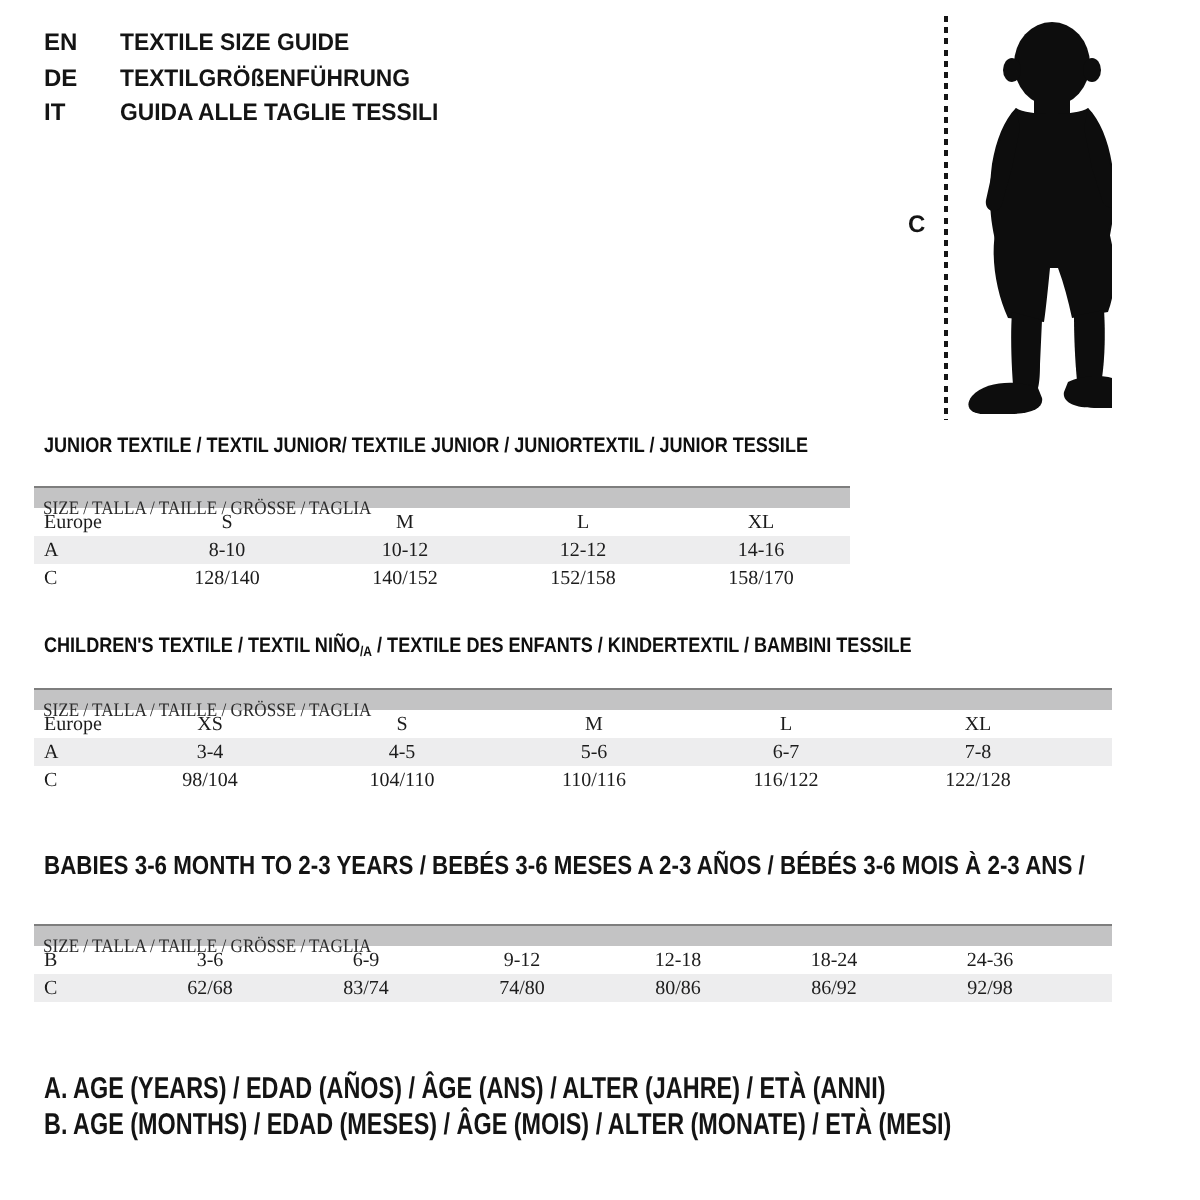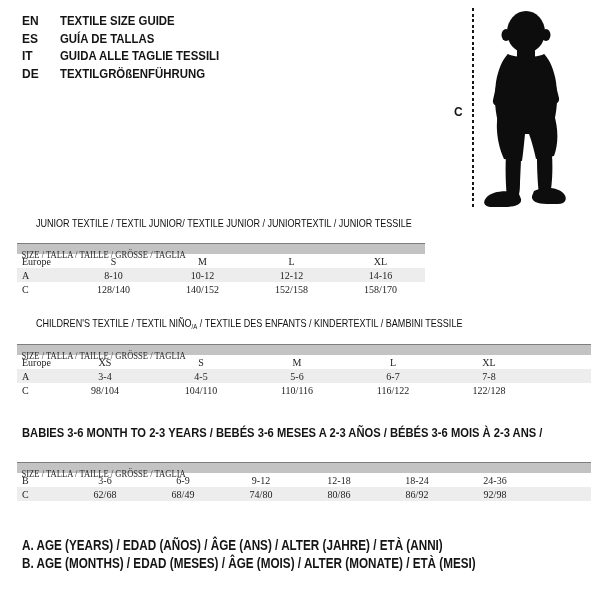--- a/index.html
+++ b/index.html
@@ -1,33 +1,33 @@
 <!DOCTYPE html>
 <html><head>
 <meta charset="utf-8">
 <style>
   html,body{margin:0;padding:0;background:#fff;}
   .canvas{position:relative;width:556px;height:600px;background:#ffffff;overflow:hidden;
-          font-family:"Liberation Sans",sans-serif;color:#141414;padding-left:40px;}
+          font-family:"Liberation Sans",sans-serif;color:#141414;}
   .cx{display:inline-block;transform-origin:0 50%;white-space:nowrap;}
 
   
   .lang{position:absolute;left:22px;top:13px;font-weight:700;font-size:12px;line-height:17.6px;}
   .lang-row{display:flex;}
   .lang-code{width:38px;}
   .lang-title .cx{transform:scaleX(.95);}
 
   
   .dash-line{position:absolute;left:472px;top:8px;width:2px;height:202px;
     background-image:repeating-linear-gradient(to bottom,#151515 0,#151515 3px,transparent 3px,transparent 5.6px);}
   .c-label{position:absolute;left:454px;top:105px;font-weight:700;font-size:12px;}
   .baby-svg{position:absolute;left:478px;top:6px;}
 
   
-  .sec-title{position:absolute;left:36px;font-size:10.5px;font-weight:400;white-space:nowrap;color:#0f0f0f;}
+  .sec-title{position:absolute;left:22px;font-size:10.5px;font-weight:700;white-space:nowrap;color:#0f0f0f;}
   .sec-title .cx{transform:scaleX(.86);}
   .sec-title .subsc{font-size:7px;vertical-align:-2px;}
 
   
   .tbl{position:absolute;left:17px;font-family:Liberation Serif, serif;}
   .thead{height:10px;background:#c3c3c4;border-top:1px solid #7e7e7e;}
   .thead .cx{font-size:9.5px;line-height:10px;transform:scaleX(.9);padding-left:5px;color:#2b2b2b;}
   .trow{display:flex;height:14px;align-items:center;font-size:10px;color:#1c1c1c;}
   .trow.shade{background:#ededee;}
   .cl{padding-left:5px;text-align:left;}
@@ -47,30 +47,26 @@
 <body>
 
 <div class="canvas">
 
   <div class="lang">
     <div class="lang-row">
       <span class="lang-code">EN</span>
       <span class="lang-title"><span class="cx">TEXTILE SIZE GUIDE</span></span>
     </div>
     <div class="lang-row">
-      <span class="lang-code">ES</span>
-      <span class="lang-title"><span class="cx">GUÍA DE TALLAS</span></span>
+      <span class="lang-code">DE</span>
+      <span class="lang-title"><span class="cx">TEXTILGRÖßENFÜHRUNG</span></span>
     </div>
     <div class="lang-row">
       <span class="lang-code">IT</span>
       <span class="lang-title"><span class="cx">GUIDA ALLE TAGLIE TESSILI</span></span>
-    </div>
-    <div class="lang-row">
-      <span class="lang-code">DE</span>
-      <span class="lang-title"><span class="cx">TEXTILGRÖßENFÜHRUNG</span></span>
     </div>
   </div>
 
   <div class="dash-line"></div>
   <div class="c-label">C</div>
   <svg class="baby-svg" width="94" height="206" viewBox="0 0 94 206">
     <g fill="#0d0d0d">
       <ellipse cx="48" cy="26" rx="19" ry="21"></ellipse>
       <ellipse cx="28" cy="29" rx="4.5" ry="6"></ellipse>
       <ellipse cx="68" cy="29" rx="4.5" ry="6"></ellipse>
@@ -161,21 +157,21 @@
       <span class="cv cv-b">3-6</span>
       <span class="cv cv-b">6-9</span>
       <span class="cv cv-b">9-12</span>
       <span class="cv cv-b">12-18</span>
       <span class="cv cv-b">18-24</span>
       <span class="cv cv-b">24-36</span>
     </div>
     <div class="trow shade">
       <span class="cl cl-b">C</span>
       <span class="cv cv-b">62/68</span>
-      <span class="cv cv-b">68/49</span>
+      <span class="cv cv-b">83/74</span>
       <span class="cv cv-b">74/80</span>
       <span class="cv cv-b">80/86</span>
       <span class="cv cv-b">86/92</span>
       <span class="cv cv-b">92/98</span>
     </div>
   </div>
 
   <div class="foot">
     <div><span class="cx">A. AGE (YEARS) / EDAD (AÑOS) / ÂGE (ANS) / ALTER (JAHRE) / ETÀ (ANNI)</span></div>
     <div><span class="cx">B. AGE (MONTHS) / EDAD (MESES) / ÂGE (MOIS) / ALTER (MONATE) / ETÀ (MESI)</span></div>

